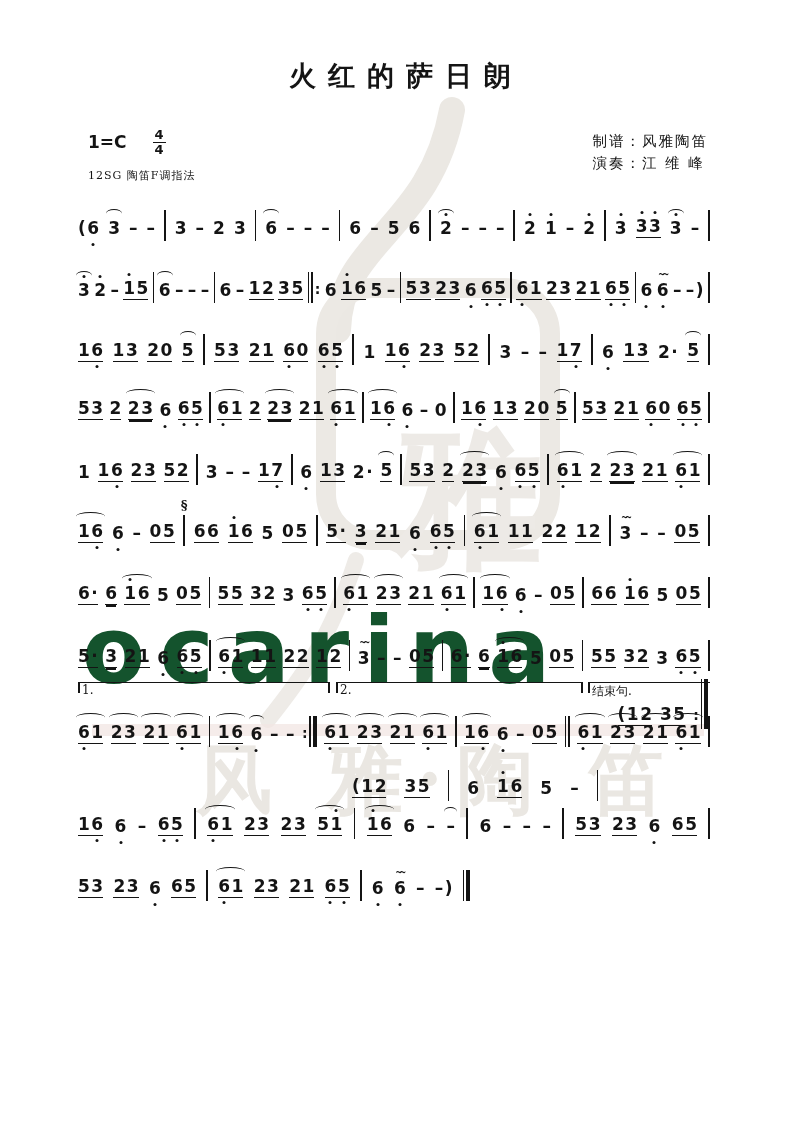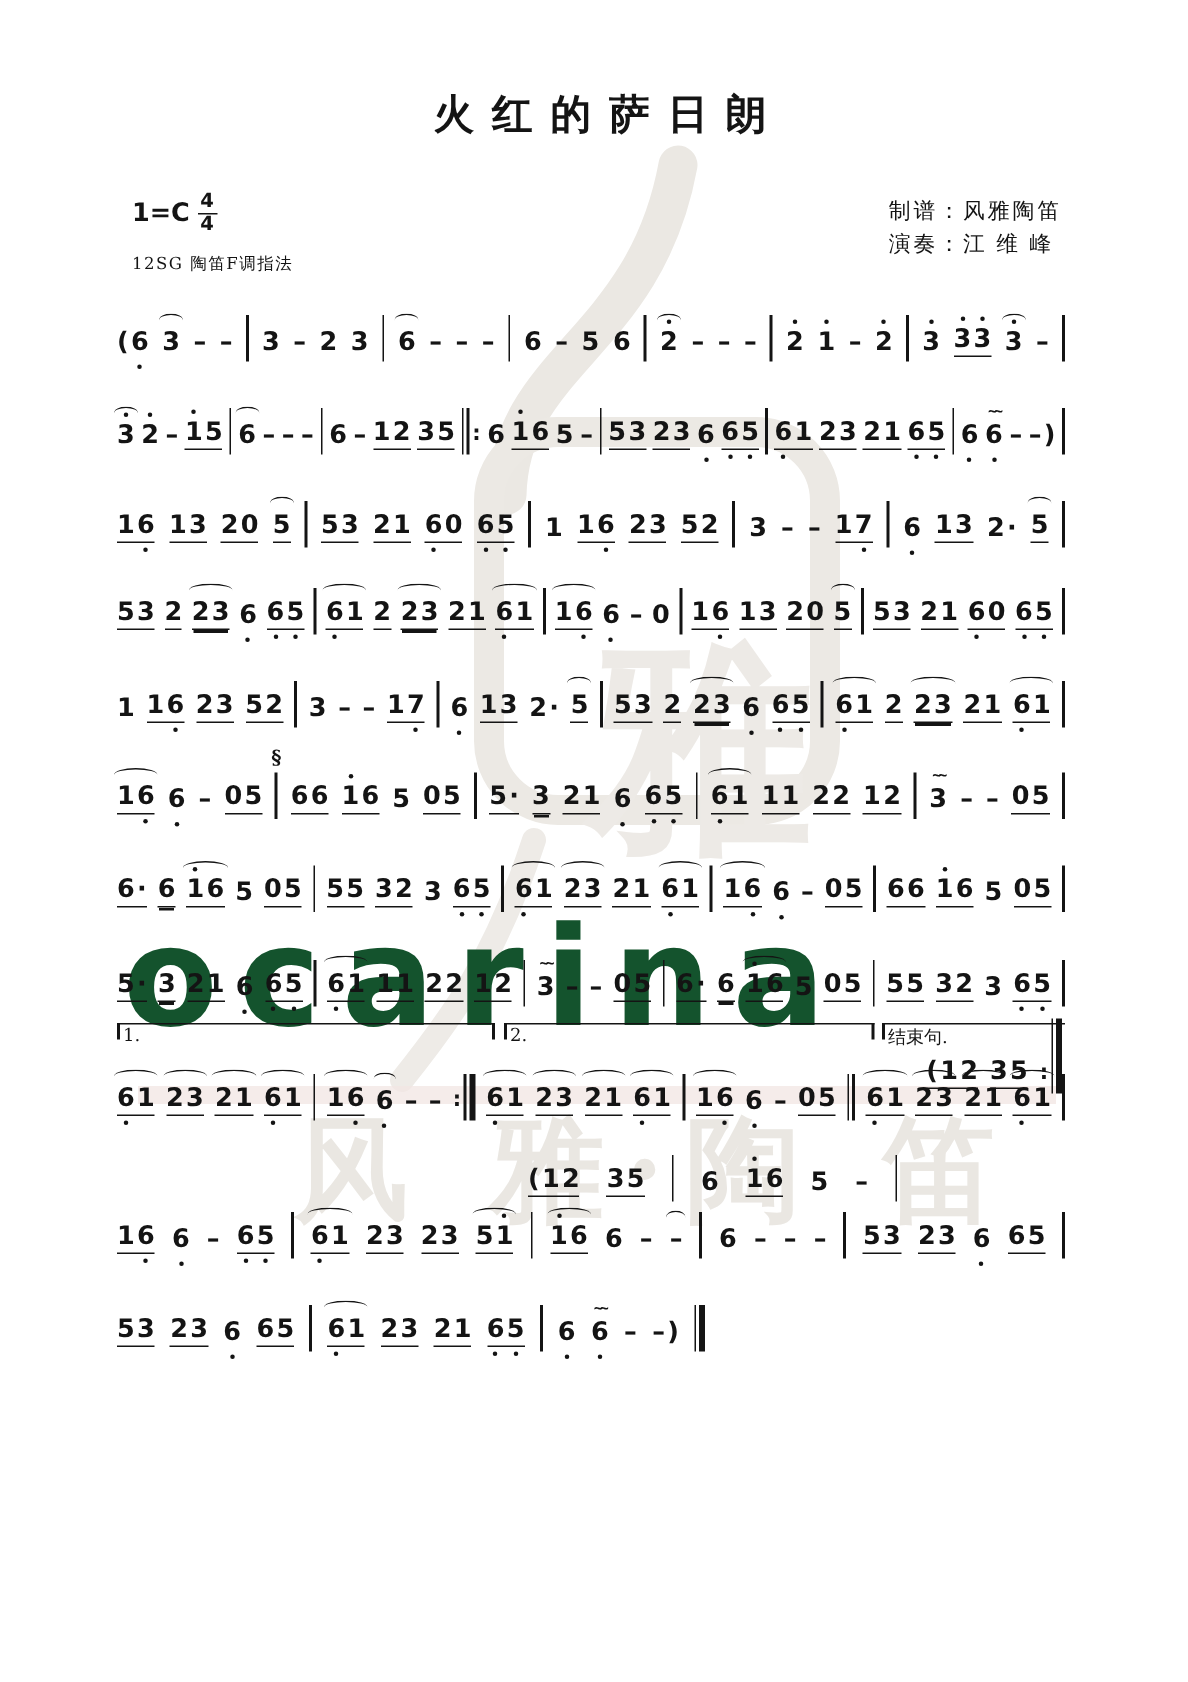--- a/index.html
+++ b/index.html
@@ -11,27 +11,27 @@
   .wm-brand{position:absolute;left:82px;top:598px;font-family:"DejaVu Sans","Liberation Sans",sans-serif;
             font-weight:bold;font-size:92px;letter-spacing:14px;color:#14532d;}
   .wm-cn{position:absolute;left:196px;top:730px;font-size:76px;letter-spacing:14px;color:#eae7e2;font-weight:bold;}
   .wm-seal-char{position:absolute;left:392px;top:400px;font-size:150px;color:#edeae6;font-weight:bold;}
   .pink-band{position:absolute;left:92px;top:724px;width:612px;height:12px;background:#f2e6e3;opacity:.75;}
 
   
   .title{position:absolute;top:58px;left:0;right:0;text-align:center;font-size:27px;font-weight:bold;
          letter-spacing:12px;z-index:2;margin-left:20px;}
   .hdr{position:absolute;left:88px;top:128px;z-index:2;}
-  .keyrow{display:flex;align-items:center;gap:5px;font-family:"DejaVu Sans","Liberation Sans",sans-serif;}
+  .keyrow{display:flex;align-items:center;gap:26px;font-family:"DejaVu Sans","Liberation Sans",sans-serif;}
   .keysig{font-weight:bold;font-size:17px;}
   .tsig{display:inline-flex;flex-direction:column;align-items:center;font-weight:bold;font-size:13px;line-height:1.05;}
   .tsig .tn{border-bottom:1.5px solid #141414;padding:0 2px;}
   .fingering{margin-top:12px;font-size:11px;letter-spacing:1px;text-align:center;}
   .credits{position:absolute;right:84px;top:130px;text-align:left;font-size:14.5px;line-height:1.55;
-           letter-spacing:2px;z-index:2;font-family:Liberation Serif, serif;}
+           letter-spacing:2px;z-index:2;}
 
   
   .score{position:absolute;inset:0;z-index:1;}
   .line{position:absolute;left:78px;right:82px;height:46px;display:flex;justify-content:space-between;
         align-items:flex-end;}
   .line.short{right:auto;width:392px;}
   .cueline{position:absolute;display:flex;gap:18px;align-items:flex-end;height:40px;}
 
   .tk{position:relative;display:inline-flex;padding-top:13px;}
   .core{display:inline-flex;gap:1.5px;font-family:"DejaVu Sans","Liberation Sans",sans-serif;

